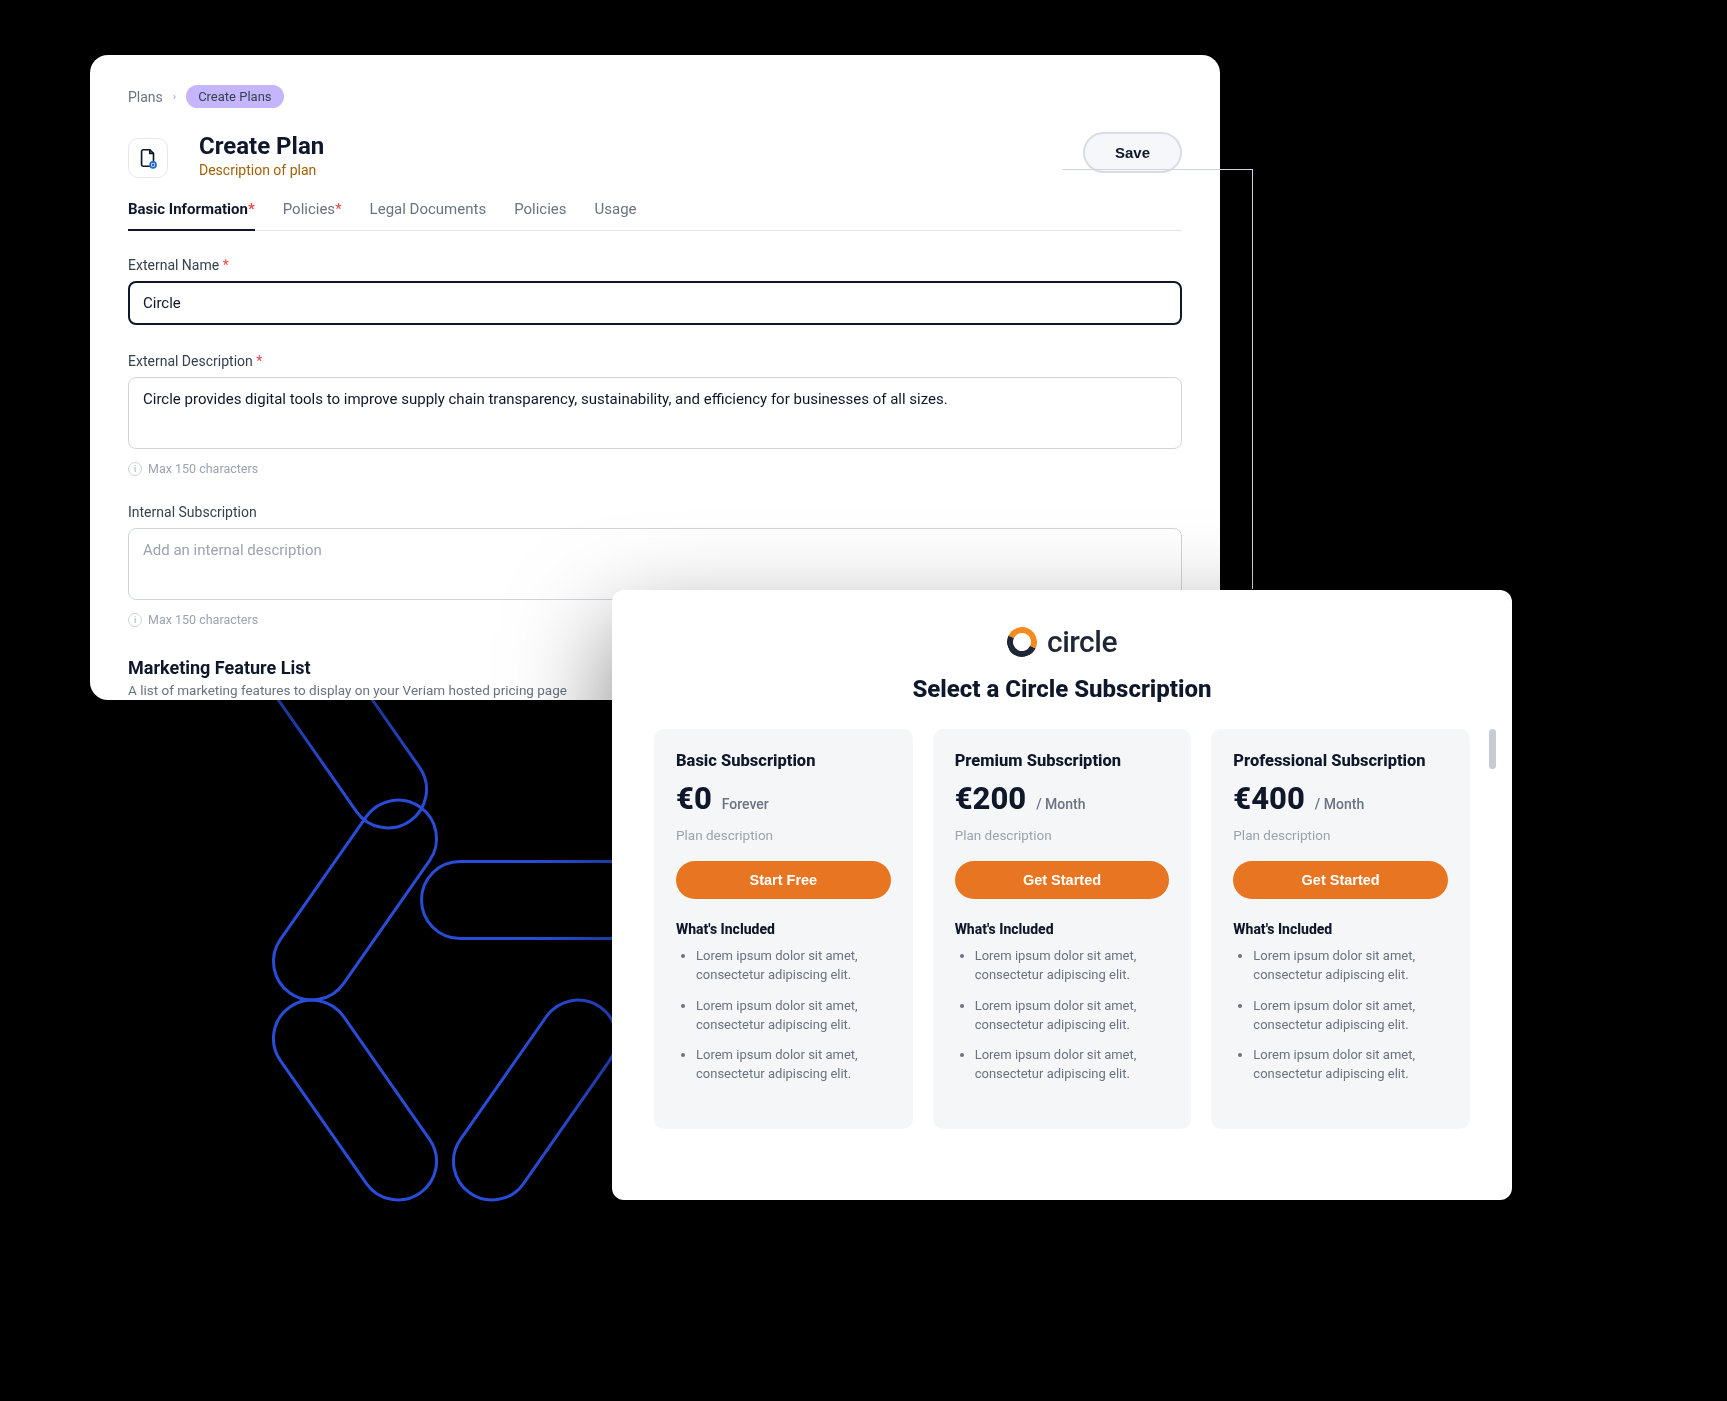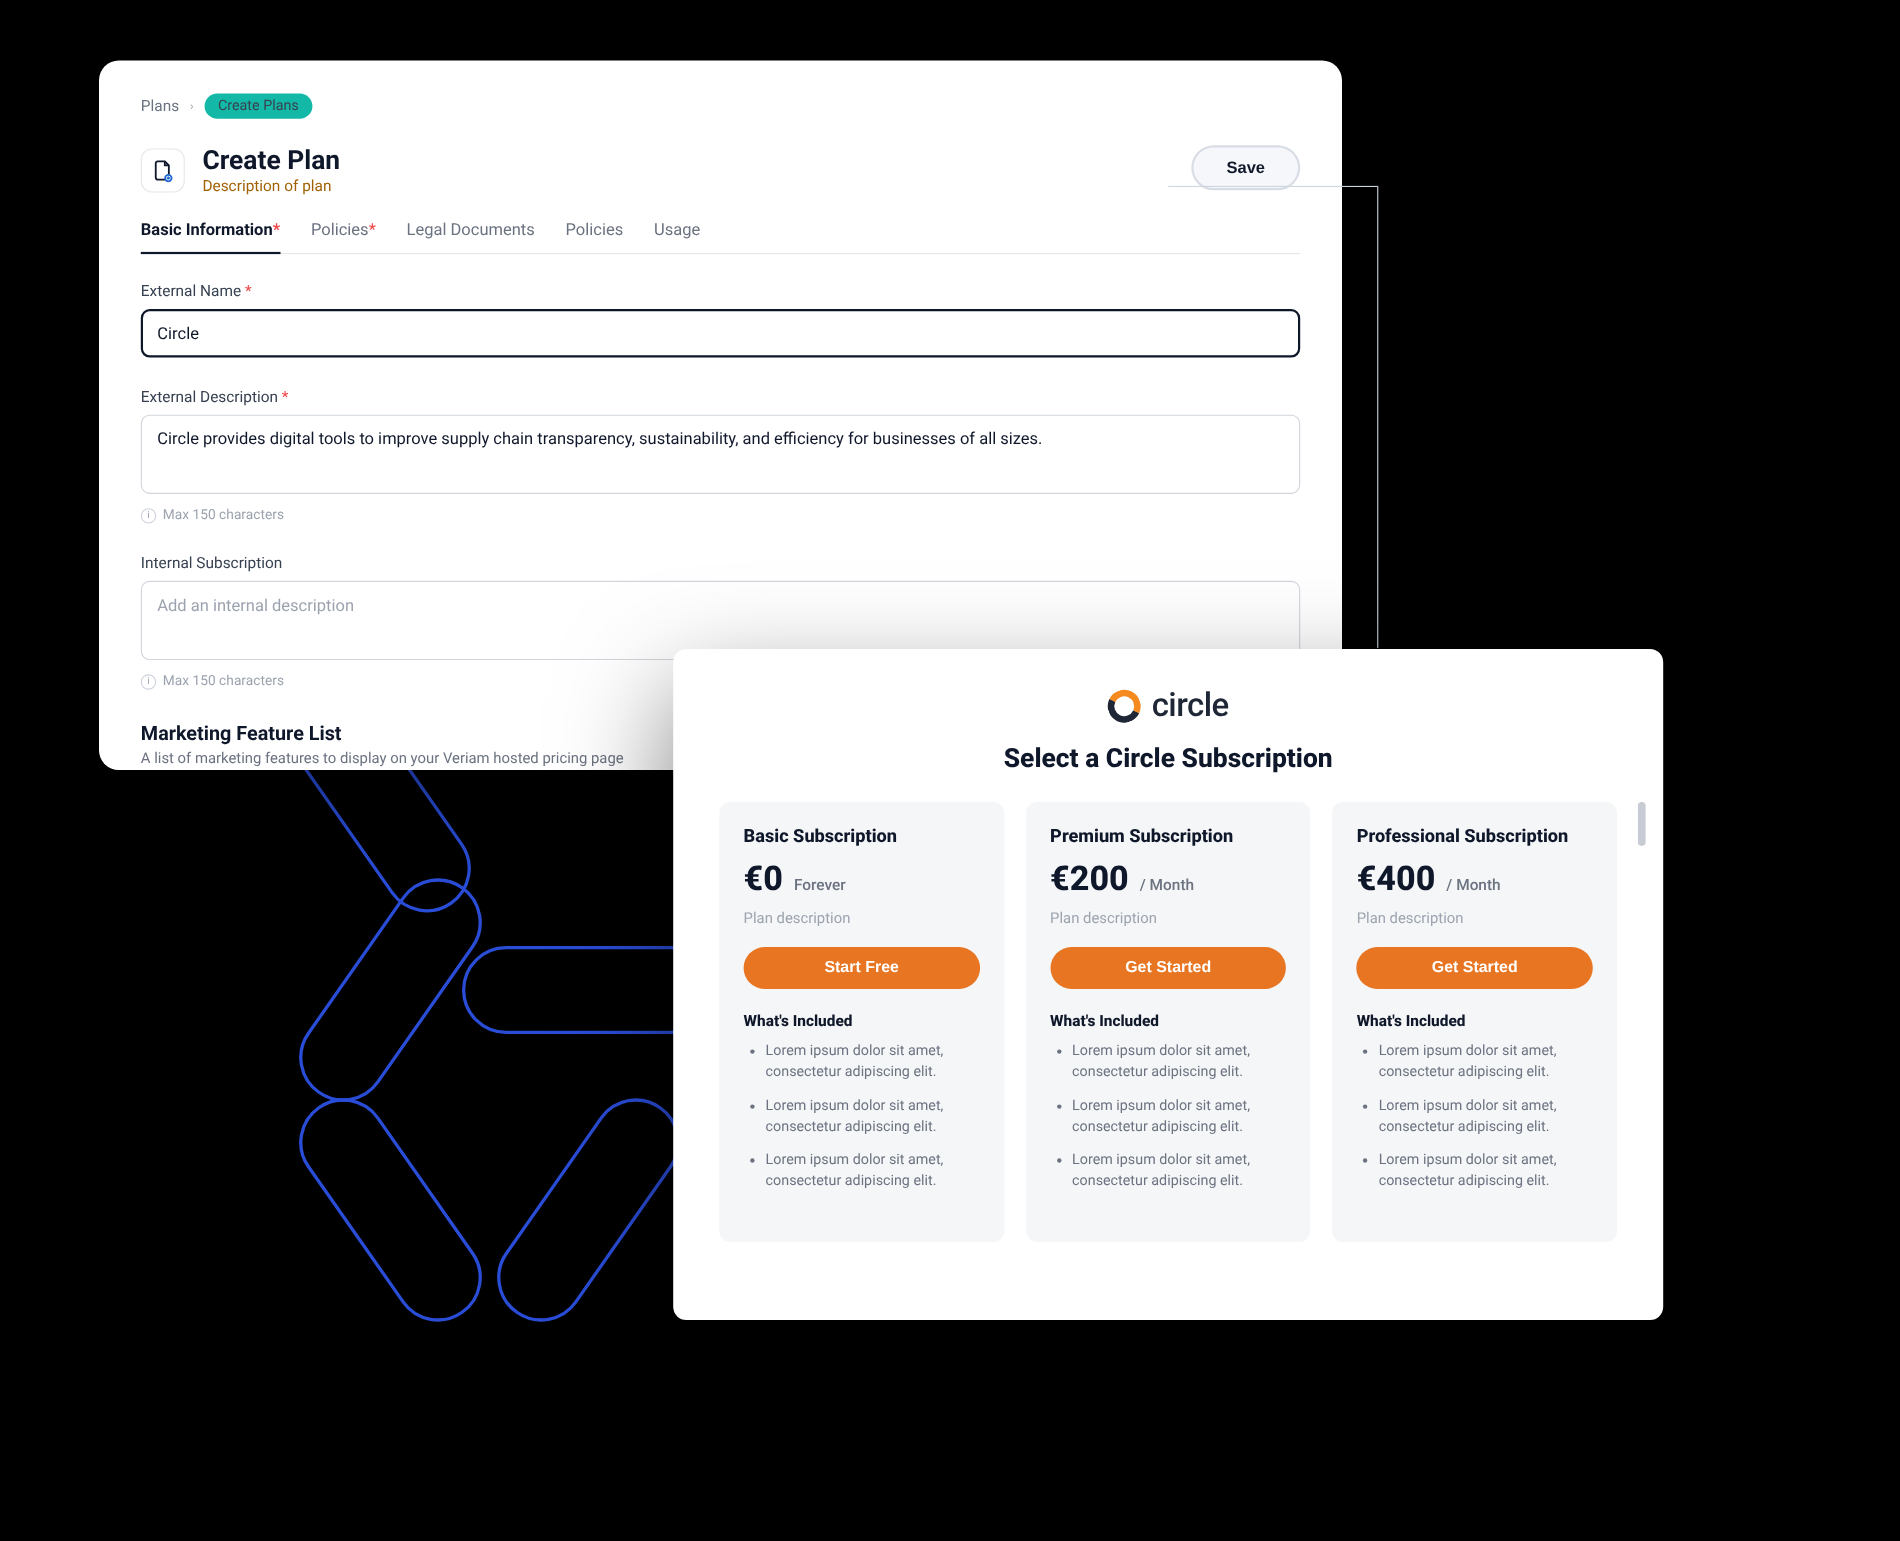--- a/index.html
+++ b/index.html
@@ -34,23 +34,23 @@
     width: 1130px;
     height: 645px;
     background: #fff;
     border-radius: 18px;
     padding: 30px 38px 0 38px;
     box-shadow: 0 30px 80px rgba(0,0,0,0.4);
     overflow: hidden;
   }
   .breadcrumb { font-size: 14px; color: #6b7280; display: flex; align-items: center; gap: 10px; margin-bottom: 24px; }
   .breadcrumb .chev { color: #9ca3af; font-size: 11px; }
-  .breadcrumb .pill { background: #14b8a6; color: #374151; padding: 4px 12px; border-radius: 999px; font-size: 13px; }
+  .breadcrumb .pill { background: #c4b5fd; color: #374151; padding: 4px 12px; border-radius: 999px; font-size: 13px; }
   .header-row { display: flex; justify-content: space-between; align-items: flex-start; margin-bottom: 22px; }
-  .title-block { display: flex; gap: 16px; align-items: center; }
+  .title-block { display: flex; gap: 31px; align-items: flex-end; }
   .title-icon {
     width: 40px; height: 40px; border: 1px solid #e5e7eb; border-radius: 10px;
     display: flex; align-items: center; justify-content: center;
   }
   .title-icon svg { width: 22px; height: 22px; }
   .title-block h1 { font-size: 24px; font-weight: 700; color: #0f172a; }
   .title-block .subtitle { font-size: 14px; color: #a16207; margin-top: 2px; }
   .save-btn {
     border: 2px solid #d8dde5; background: #f5f7fa; color: #0f172a;
     font-weight: 700; font-size: 15px; padding: 10px 30px; border-radius: 999px;

